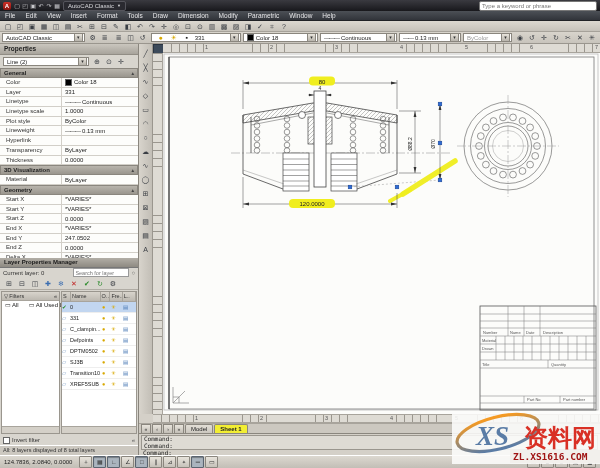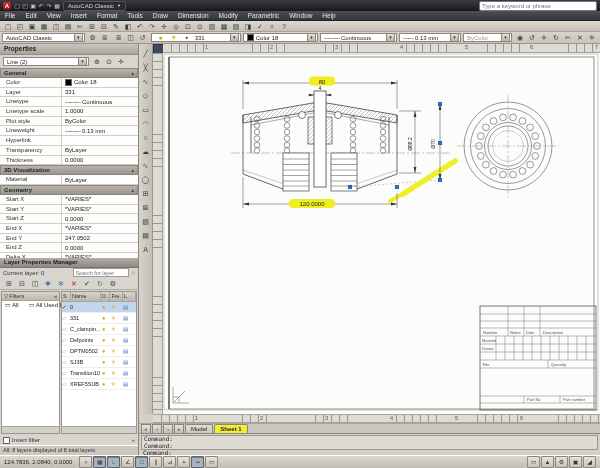--- a/index.html
+++ b/index.html
@@ -709,14 +709,31 @@
       </span>
     <span class="sright">
         <span class="sbtn">▭</span>
         <span class="sbtn">▲</span>
         <span class="sbtn">⚙</span>
         <span class="sbtn">▣</span>
         <span class="sbtn">◢</span>
       </span>
   </div>
 
+  <div class="watermark">
+    <svg width="148" height="52" viewBox="0 0 148 52">
+      <ellipse cx="46" cy="21" rx="42" ry="16" transform="rotate(-14 46 21)" fill="none" stroke="url(#wmg2)" stroke-width="3.2"></ellipse>
+      <defs>
+        <linearGradient id="wmg2" x1="0" y1="0" x2="0" y2="1">
+          <stop offset="0" stop-color="#f59a23"></stop>
+            <stop offset="1" stop-color="#5a7ca6"></stop>
+        </linearGradient>
+      </defs>
+      <text x="24" y="33" font-family="Liberation Serif, serif" font-style="italic" font-weight="bold" font-size="27">
+        <tspan fill="#5a7ca6">XS</tspan>
+      </text>
+      <text x="72" y="34" font-size="24" font-weight="bold" fill="#d93025" font-family="Liberation Sans, sans-serif">资料网</text>
+      <rect x="58" y="38" width="90" height="13" fill="#f2f0ec"></rect>
+      <text x="61" y="48" font-size="9.5" font-weight="bold" fill="#a01515" font-family="DejaVu Sans Mono, monospace">ZL.XS1616.COM</text>
+    </svg>
+  </div>
 
 </div>
 
 </body></html>

